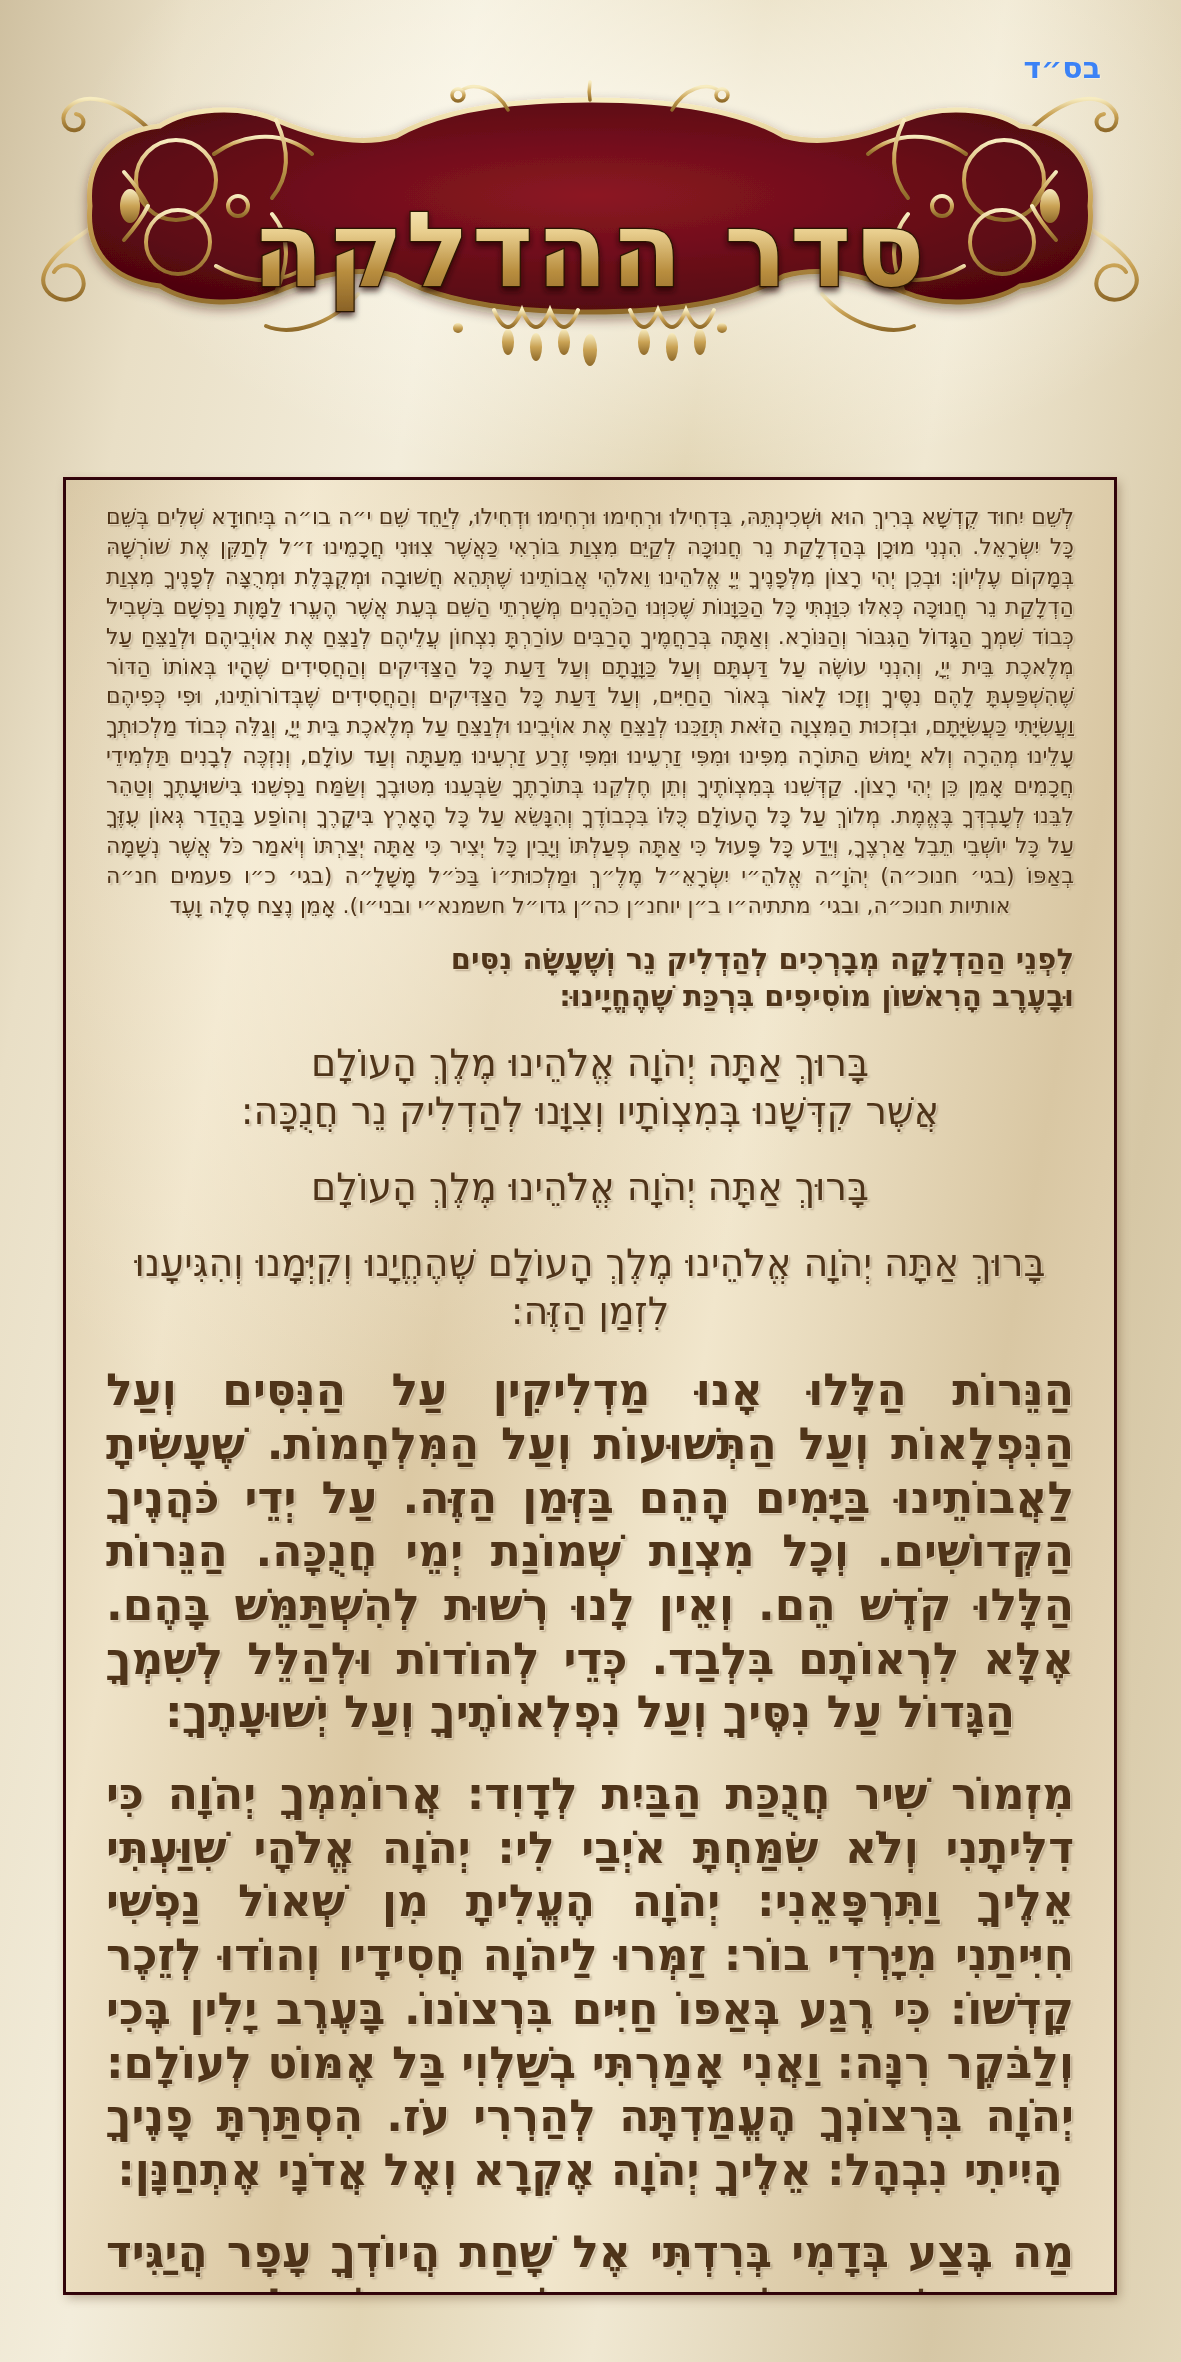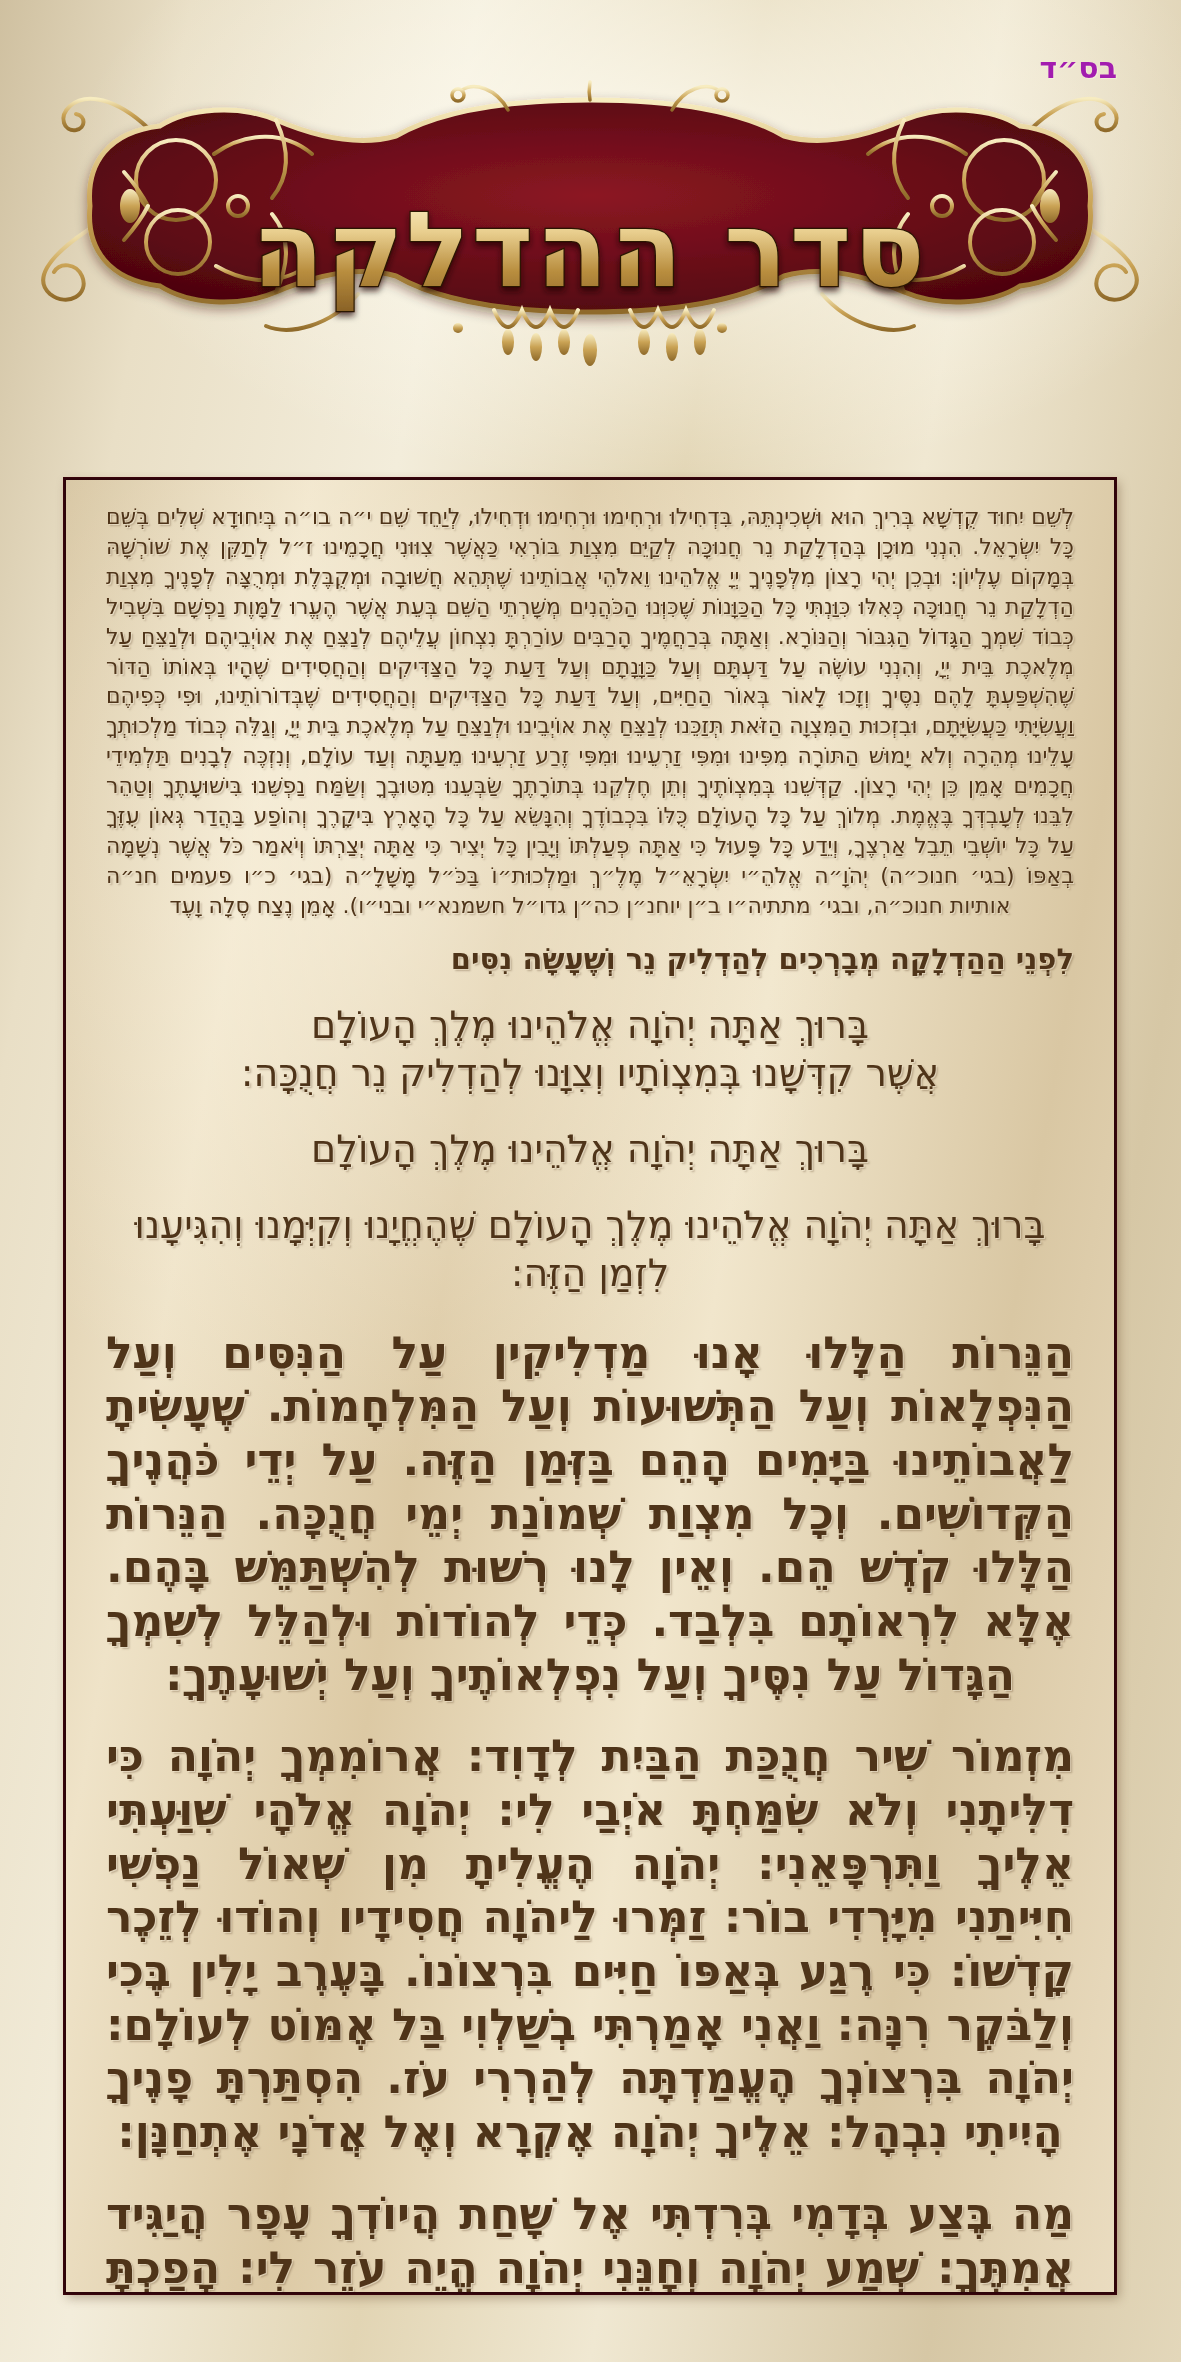--- a/index.html
+++ b/index.html
@@ -8,22 +8,22 @@
     position: relative;
     overflow: hidden;
     font-family: "DejaVu Sans", sans-serif;
     background:
       radial-gradient(ellipse 950px 520px at 56% 7%, rgba(255,253,243,.85), rgba(255,253,243,0) 62%),
       linear-gradient(100deg, #cfc0a0 0%, #e9dfc6 12%, #f3eddb 30%, #e2d5b4 48%, #f0e8d2 63%, #d6c7a5 84%, #e3d7ba 100%);
   }
   .page { position: absolute; inset: 0; }
 
   .bsd {
-    position: absolute; top: 50px; right: 64px;
-    font-size: 30px; font-weight: bold; color: #a21caf;
+    position: absolute; top: 50px; right: 80px;
+    font-size: 30px; font-weight: bold; color: #3b82f6;
     direction: rtl;
     text-shadow: 1px 1px 1px rgba(255,250,235,.5);
   }
 
   .banner-wrap { position: absolute; top: 80px; left: 28px; width: 1124px; height: 252px; }
   .banner-wrap svg { overflow: visible; display: block; }
 
   .textbox {
     position: absolute; top: 478px; left: 64px;
     width: 1052px; height: 1816px;
@@ -158,20 +158,21 @@
     </svg>
   </div>
 
   <div class="textbox">
     <div class="textbox-inner">
 
       <p class="small-par heb emboss">לְשֵׁם יִחוּד קֻדְשָׁא בְּרִיךְ הוּא וּשְׁכִינְתֵּהּ, בִּדְחִילוּ וּרְחִימוּ וּרְחִימוּ וּדְחִילוּ, לְיַחֵד שֵׁם י״ה בו״ה בְּיִחוּדָא שְׁלִים בְּשֵׁם כָּל יִשְׂרָאֵל. הִנְנִי מוּכָן בְּהַדְלָקַת נֵר חֲנוּכָּה לְקַיֵּם מִצְוַת בּוֹרְאִי כַּאֲשֶׁר צִוּוּנִי חֲכָמֵינוּ ז״ל לְתַקֵּן אֶת שׁוֹרְשָׁהּ בְּמָקוֹם עֶלְיוֹן: וּבְכֵן יְהִי רָצוֹן מִלְּפָנֶיךָ יְיָ אֱלֹהֵינוּ וֵאלֹהֵי אֲבוֹתֵינוּ שֶׁתְּהֵא חֲשׁוּבָה וּמְקֻבֶּלֶת וּמְרֻצָּה לְפָנֶיךָ מִצְוַת הַדְלָקַת נֵר חֲנוּכָּה כְּאִלּוּ כִּוַּנְתִּי כָּל הַכַּוָּנוֹת שֶׁכִּוְּנוּ הַכֹּהֲנִים מְשָׁרְתֵי הַשֵּׁם בְּעֵת אֲשֶׁר הֶעֱרוּ לַמָּוֶת נַפְשָׁם בִּשְׁבִיל כְּבוֹד שִׁמְךָ הַגָּדוֹל הַגִּבּוֹר וְהַנּוֹרָא. וְאַתָּה בְּרַחֲמֶיךָ הָרַבִּים עוֹרַרְתָּ נִצְחוֹן עֲלֵיהֶם לְנַצֵּחַ אֶת אוֹיְבֵיהֶם וּלְנַצֵּחַ עַל מְלֶאכֶת בֵּית יְיָ, וְהִנְנִי עוֹשֶׂה עַל דַּעְתָּם וְעַל כַּוָּנָתָם וְעַל דַּעַת כָּל הַצַּדִּיקִים וְהַחֲסִידִים שֶׁהָיוּ בְּאוֹתוֹ הַדּוֹר שֶׁהִשְׁפַּעְתָּ לָהֶם נִסֶּיךָ וְזָכוּ לָאוֹר בְּאוֹר הַחַיִּים, וְעַל דַּעַת כָּל הַצַּדִּיקִים וְהַחֲסִידִים שֶׁבְּדוֹרוֹתֵינוּ, וּפִי כְּפִיהֶם וַעֲשִׂיָּתִי כַּעֲשִׂיָּתָם, וּבִזְכוּת הַמִּצְוָה הַזֹּאת תְּזַכֵּנוּ לְנַצֵּחַ אֶת אוֹיְבֵינוּ וּלְנַצֵּחַ עַל מְלֶאכֶת בֵּית יְיָ, וְגַלֵּה כְּבוֹד מַלְכוּתְךָ עָלֵינוּ מְהֵרָה וְלֹא יָמוּשׁ הַתּוֹרָה מִפִּינוּ וּמִפִּי זַרְעֵינוּ וּמִפִּי זֶרַע זַרְעֵינוּ מֵעַתָּה וְעַד עוֹלָם, וְנִזְכֶּה לְבָנִים תַּלְמִידֵי חֲכָמִים אָמֵן כֵּן יְהִי רָצוֹן. קַדְּשֵׁנוּ בְּמִצְוֹתֶיךָ וְתֵן חֶלְקֵנוּ בְּתוֹרָתֶךָ שַׂבְּעֵנוּ מִטּוּבֶךָ וְשַׂמַּח נַפְשֵׁנוּ בִּישׁוּעָתֶךָ וְטַהֵר לִבֵּנוּ לְעָבְדְּךָ בֶּאֱמֶת. מְלוֹךְ עַל כָּל הָעוֹלָם כֻּלּוֹ בִּכְבוֹדֶךָ וְהִנָּשֵׂא עַל כָּל הָאָרֶץ בִּיקָרֶךָ וְהוֹפַע בַּהֲדַר גְּאוֹן עֻזֶּךָ עַל כָּל יוֹשְׁבֵי תֵבֵל אַרְצֶךָ, וְיֵדַע כָּל פָּעוּל כִּי אַתָּה פְעַלְתּוֹ וְיָבִין כָּל יְצִיר כִּי אַתָּה יְצַרְתּוֹ וְיֹאמַר כֹּל אֲשֶׁר נְשָׁמָה בְאַפּוֹ (בגי׳ חנוכ״ה) יְהֹוָ״ה אֱלֹהֵ״י יִשְׂרָאֵ״ל מֶלֶ״ךְ וּמַלְכוּת״וֹ בַּכֹּ״ל מָשָׁלָ״ה (בגי׳ כ״ו פעמים חנ״ה אותיות חנוכ״ה, ובגי׳ מתתיה״ו ב״ן יוחנ״ן כה״ן גדו״ל חשמנא״י ובני״ו). אָמֵן נֶצַח סֶלָה וָעֶד</p>
 
       <div class="instr heb emboss">
         <div>לִפְנֵי הַהַדְלָקָה מְבָרְכִים לְהַדְלִיק נֵר וְשֶׁעָשָׂה נִסִּים</div>
+        <div>וּבָעֶרֶב הָרִאשׁוֹן מוֹסִיפִים בִּרְכַּת שֶׁהֶחֱיָינוּ:</div>
       </div>
 
       <div class="blessing heb emboss">
         <div>בָּרוּךְ אַתָּה יְהֹוָה אֱלֹהֵינוּ מֶלֶךְ הָעוֹלָם</div>
         <div>אֲשֶׁר קִדְּשָׁנוּ בְּמִצְוֹתָיו וְצִוָּנוּ לְהַדְלִיק נֵר חֲנֻכָּה:</div>
       </div>
 
       <div class="blessing heb emboss">
         <div>בָּרוּךְ אַתָּה יְהֹוָה אֱלֹהֵינוּ מֶלֶךְ הָעוֹלָם</div>
       </div>

